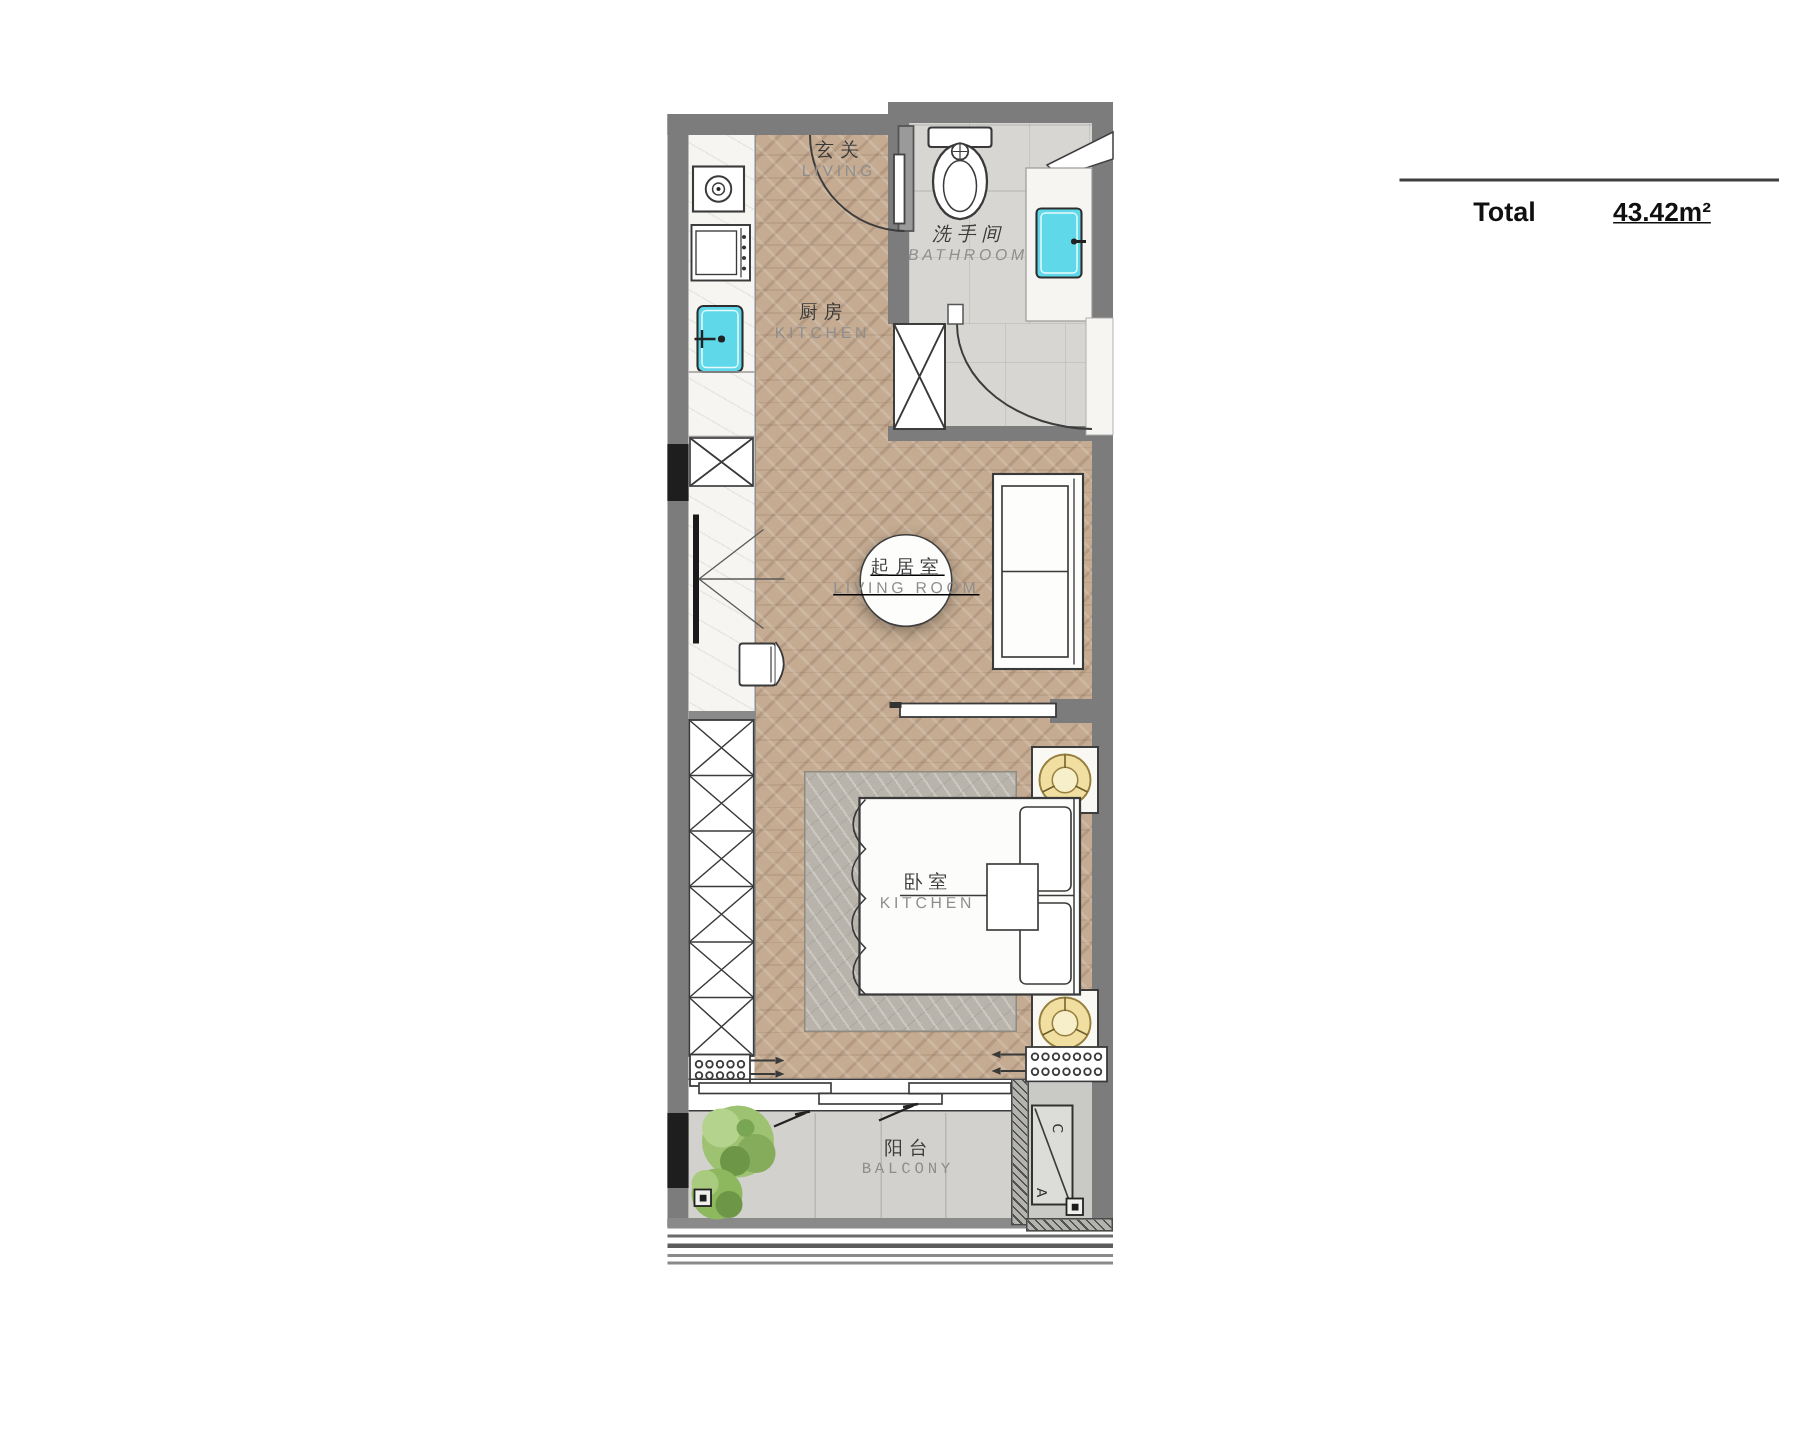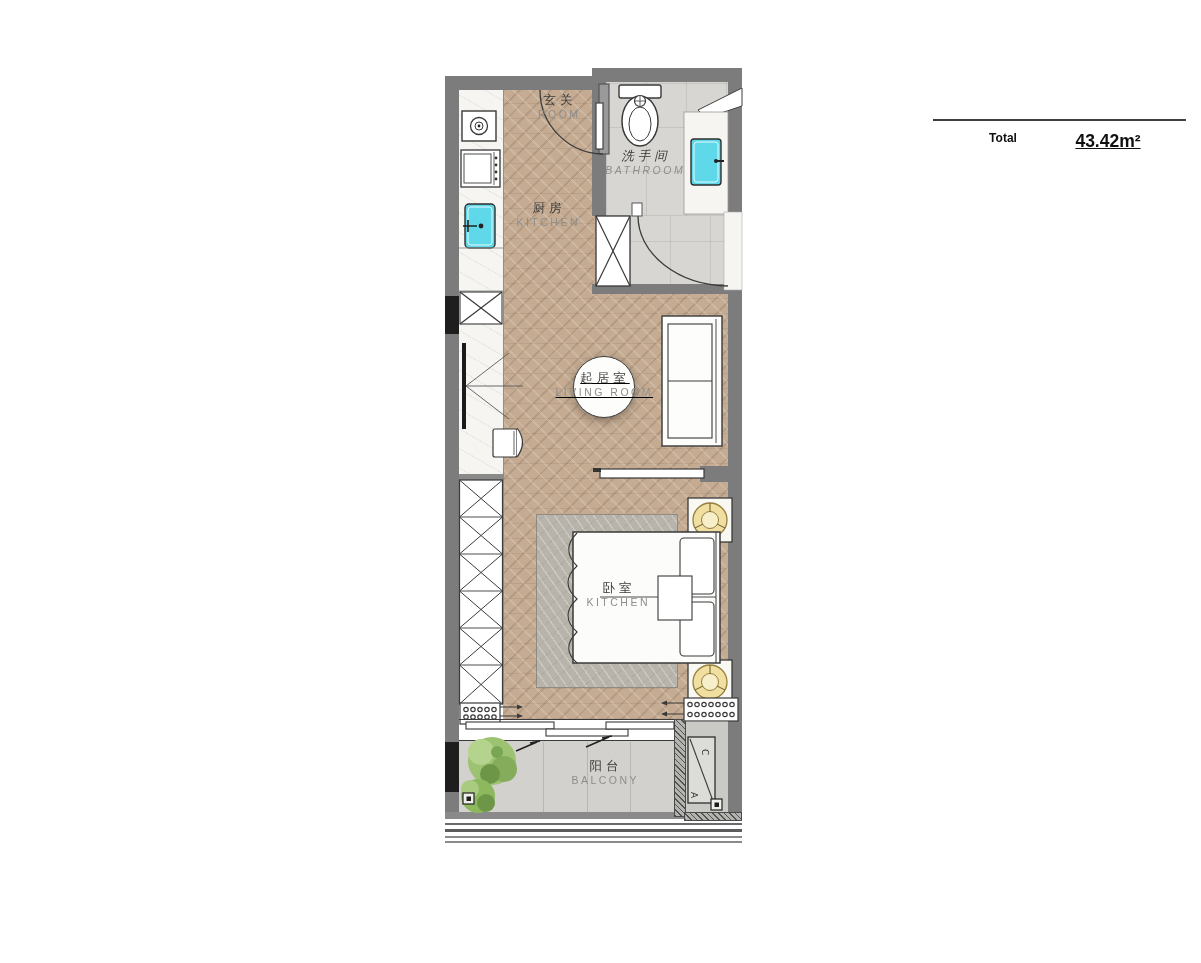--- a/index.html
+++ b/index.html
@@ -29,21 +29,21 @@
   .vline{position:absolute;background:rgba(0,0,0,0.12);}
   .room-label{position:absolute;text-align:center;line-height:1.2;pointer-events:none;}
   .room-label .zh{display:block;font-size:12.5px;color:#3a3a3a;letter-spacing:4px;text-indent:4px;}
   .room-label .en{display:block;font-size:10.5px;color:#8e8e8e;letter-spacing:2.5px;text-indent:2.5px;font-weight:300;}
   .table-circle{position:absolute;width:60px;height:60px;border-radius:50%;background:#fdfdfc;
     border:1.5px solid #3f3f3f;box-shadow:0 3px 9px rgba(60,50,40,0.45);}
   .title{position:absolute;left:930px;top:66px;width:260px;text-align:center;
     font-size:40px;font-weight:700;color:#1c1c1c;letter-spacing:0.5px;}
   .title-rule{position:absolute;left:933px;top:119px;width:253px;height:2px;background:#3f3f3f;}
   .total-label{position:absolute;left:948px;top:131px;width:110px;text-align:center;
-    font-size:12px;font-weight:700;color:#101010;}
+    font-size:18px;font-weight:700;color:#101010;}
   .area-value{position:absolute;left:1048px;top:131px;width:120px;text-align:center;
     font-size:17.5px;font-weight:700;color:#101010;text-decoration:underline;}
   svg text{font-family:"DejaVu Sans",sans-serif;}
 </style>
 </head>
 <body>
 
 <div class="canvas">
 
   <div class="wood" style="left:503px;top:90px;width:225px;height:629px;"></div>
@@ -278,39 +278,39 @@
       <rect x="466.5" y="796.5" width="4.5" height="4.5" fill="#1c1c1c" stroke="none"></rect>
       <rect x="711" y="799" width="11" height="11" fill="#efefec" stroke="#222" stroke-width="1.2"></rect>
       <rect x="714.5" y="802.5" width="4.5" height="4.5" fill="#1c1c1c" stroke="none"></rect>
     </g>
   </svg>
 
   <div class="table-circle" style="left:573px;top:356px;"></div>
 
   <div class="room-label" style="left:518px;top:93px;width:80px;">
     <span class="zh">玄关</span>
-    <span class="en">ROOM</span>
+    <span class="en">LIVING</span>
   </div>
   <div class="room-label" style="left:598px;top:149px;width:92px;font-style:italic;">
     <span class="zh">洗手间</span>
     <span class="en">BATHROOM</span>
   </div>
   <div class="room-label" style="left:507px;top:201px;width:80px;">
     <span class="zh">厨房</span>
     <span class="en">KITCHEN</span>
   </div>
   <div class="room-label" style="left:543px;top:371px;width:120px;text-decoration:underline;">
     <span class="zh">起居室</span>
     <span class="en">LIVING ROOM</span>
   </div>
   <div class="room-label" style="left:557px;top:581px;width:120px;">
     <span class="zh">卧室</span>
     <span class="en">KITCHEN</span>
   </div>
-  <div class="room-label" style="left:554px;top:759px;width:100px;">
+  <div class="room-label" style="left:554px;top:759px;width:100px;font-family:Liberation Mono, monospace;">
     <span class="zh">阳台</span>
     <span class="en">BALCONY</span>
   </div>
 
   <div class="title-rule"></div>
   <div class="total-label">Total</div>
   <div class="area-value">43.42m²</div>
 
 </div>
 

